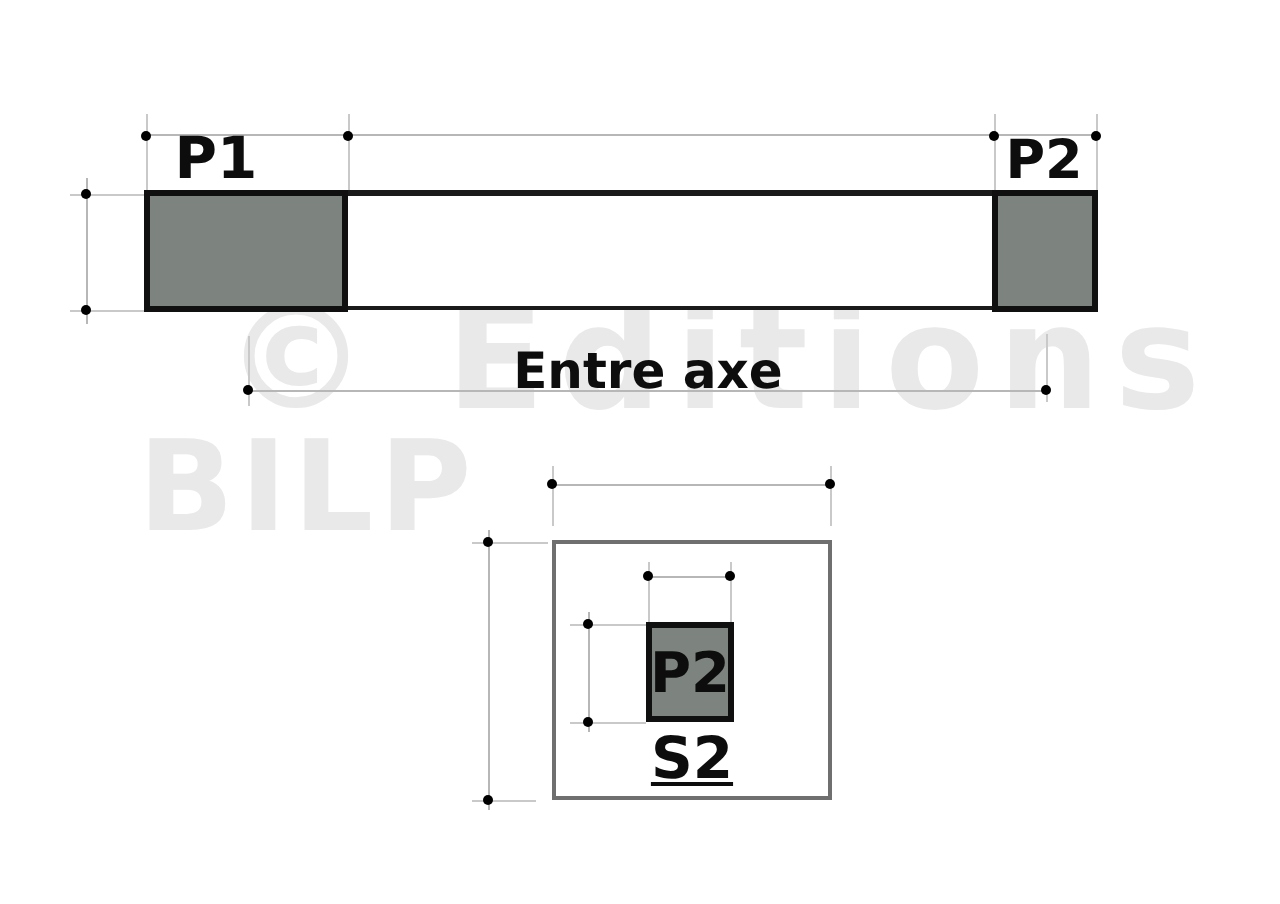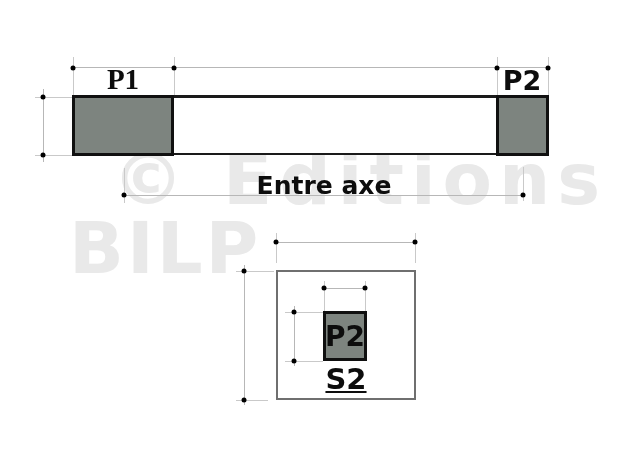--- a/index.html
+++ b/index.html
@@ -5,21 +5,21 @@
   html,body { margin:0; padding:0; background:#fff; }
   .stage {
     position:relative; width:640px; height:452px; background:#ffffff;
     overflow:hidden; font-family:"DejaVu Sans","Liberation Sans",sans-serif;
   }
   .wm {
     position:absolute; color:#e9e9e9; font-weight:bold; line-height:1;
     white-space:nowrap; user-select:none;
   }
   .wm1 { left:72px; top:143px; font-size:72px; letter-spacing:7px;margin-left:40px; }
-  .wm2 { left:69px; top:212px; font-size:72px; letter-spacing:3px; }
+  .wm2 { left:69px; top:212px; font-size:63px; letter-spacing:3px; }
   .hline { position:absolute; height:1px; background:#b7b7b7; }
   .vline { position:absolute; width:1px; background:#c9c9c9; }
   .dot {
     position:absolute; width:5px; height:5px; background:#000;
     border-radius:50%; transform:translate(-50%,-50%);
   }
   .beam {
     position:absolute; left:72px; top:95px; width:477px; height:60px;
     background:#fff; border-top:3px solid #1a1a1a; border-bottom:2px solid #1a1a1a;
     box-sizing:border-box;
@@ -27,21 +27,21 @@
   .post {
     position:absolute; border:3px solid #101010; background:#7d847f;
     box-sizing:border-box;
   }
   .post-p1 { left:72px; top:95px; width:102px; height:61px; }
   .post-p2 { left:496px; top:95px; width:53px; height:61px; }
   .lbl {
     position:absolute; font-weight:bold; color:#0d0d0d; text-align:center;
     line-height:1.1; white-space:nowrap;
   }
-  .lbl-p1 { left:72px; width:102px; top:64px; font-size:29px;font-family:Liberation Serif, serif; }
+  .lbl-p1 { left:57px; width:102px; top:64px; font-size:29px; }
   .lbl-p2 { left:494px; width:56px; top:66px; font-size:27px; }
   .lbl-entreaxe { left:253px; width:142px; top:172px; font-size:25px; }
   .sec-outline {
     position:absolute; left:276px; top:270px; width:140px; height:130px;
     background:#fff; border:2px solid #6f6f6f; box-sizing:border-box;
   }
   .sec-post {
     position:absolute; left:323px; top:311px; width:44px; height:50px;
     background:#7d847f; border:3px solid #101010; box-sizing:border-box;
     display:flex; align-items:center; justify-content:center;

